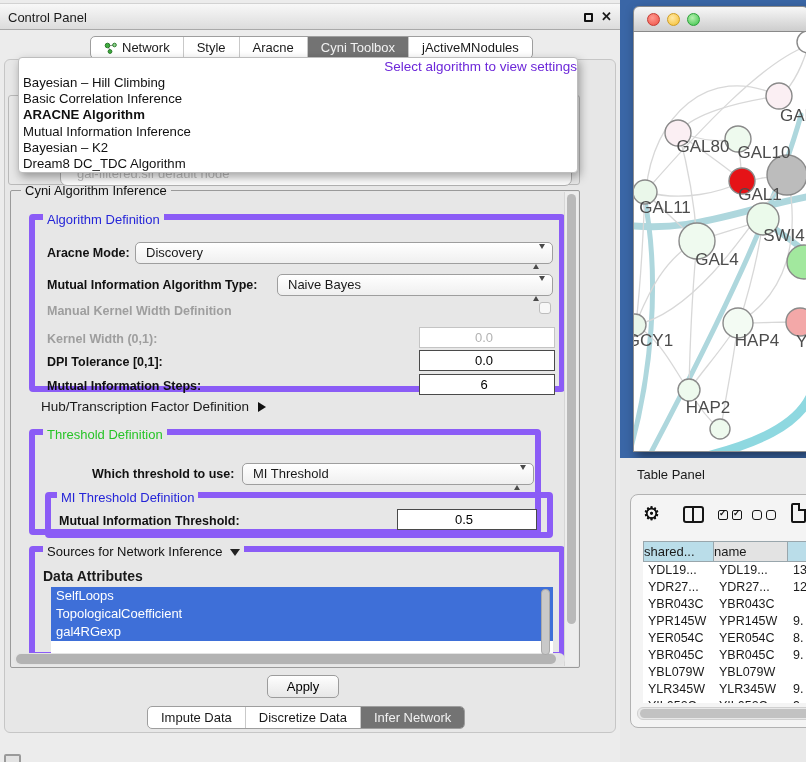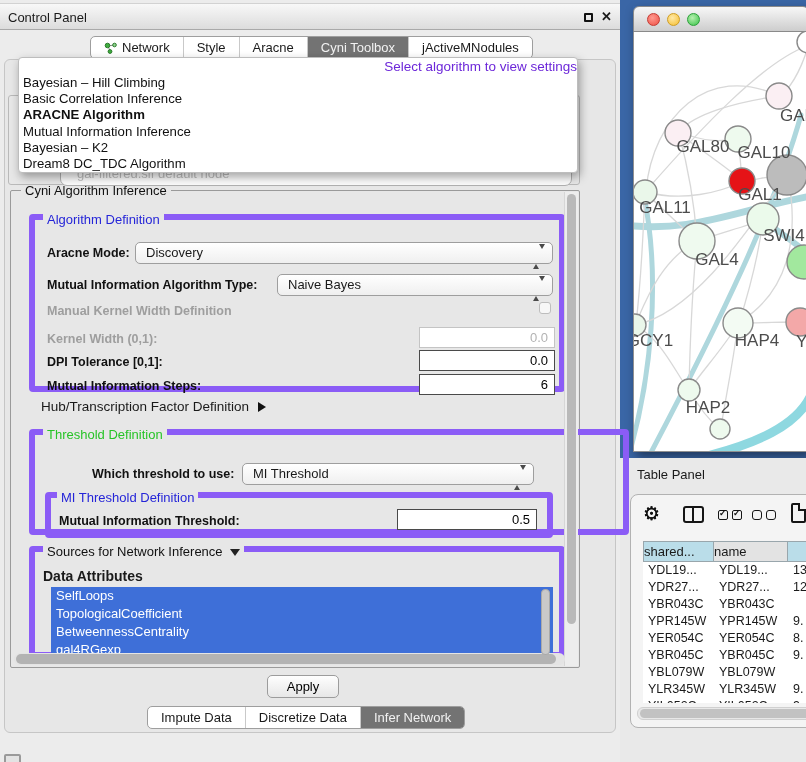--- a/index.html
+++ b/index.html
@@ -35,27 +35,27 @@
 .legend{position:absolute;top:-8px;background:#e7e7e7;padding:0 4px;font-size:13px;line-height:15px;white-space:nowrap}
 .lg-blue{color:#2525d8}.lg-green{color:#27c427}.lg-black{color:#111}
 .fs{position:absolute;border:6px solid #8b5cf6;border-radius:4px}
 .fs-algo{left:18px;top:23px;width:536px;height:178px}
 .row-label{position:absolute;font-weight:bold;font-size:12.5px;color:#111;white-space:nowrap}
 .row-label.dis{color:#9e9e9e}
 .combo{position:absolute;height:22px;background:linear-gradient(#ffffff,#efefef);border:1px solid #9e9e9e;border-radius:5px;line-height:20px;padding-left:10px;white-space:nowrap}
 .stepper{position:absolute;right:7px;top:4px}
 .stepper .up{width:0;height:0;border-left:3.5px solid transparent;border-right:3.5px solid transparent;border-bottom:5px solid #4a4a4a;margin-bottom:3px}
 .stepper .dn{width:0;height:0;border-left:3.5px solid transparent;border-right:3.5px solid transparent;border-top:5px solid #4a4a4a}
-.field{position:absolute;height:21px;background:#fff;text-align:right;line-height:19px;padding-right:6px}
+.field{position:absolute;height:21px;background:#fff;text-align:center;line-height:19px;padding-right:6px}
 .field.en{border:1px solid #4a4a4a;color:#000}
 .field.dis{border:1px solid #c4c4c4;color:#b3b3b3}
 .checkbox{position:absolute;width:12px;height:12px;border:1px solid #bdbdbd;border-radius:3px;background:#f7f7f7}
 .hub-line{position:absolute;left:30px;top:208px;display:flex;align-items:center;gap:9px;font-size:13.5px}
 .hub-tri{width:0;height:0;border-top:5.5px solid transparent;border-bottom:5.5px solid transparent;border-left:8px solid #111}
-.fs-thresh{left:18px;top:238px;width:600px;height:106px}
+.fs-thresh{left:18px;top:238px;width:512px;height:106px}
 .fs-mi{left:10px;top:57px;width:508px;height:46px}
 .fs-src{left:18px;top:355px;width:536px;height:112px}
 .src-tri{display:inline-block;width:0;height:0;border-left:5.5px solid transparent;border-right:5.5px solid transparent;border-top:7px solid #222;vertical-align:middle;margin-left:7px}
 .attrs-label{position:absolute;left:8px;top:16px;font-weight:bold;font-size:14px}
 .attr-list{position:absolute;left:16px;top:35px;width:502px;height:76px;background:#fff;overflow:hidden}
 .attr-item{height:18px;line-height:18px;padding-left:5px;color:#fff}
 .attr-scroll{position:absolute;right:3px;top:2px;width:9px;height:66px;background:#c9c9c9;border:1px solid #a9a9a9;border-radius:4px;z-index:2}
 .v-scroll{position:absolute;right:1px;top:1px;width:14px;height:474px;background:#ededed;border-left:1px solid #d6d6d6}
 .v-thumb{position:absolute;left:2px;top:2px;width:9px;height:430px;background:#b9b9b9;border-radius:5px}
 .h-scroll{position:absolute;left:3px;top:462px;width:551px;height:12px;background:#e4e4e4;border-radius:6px}
@@ -206,21 +206,20 @@
       </div>
     </div>
 
     <div class="fs fs-src">
       <span class="legend lg-black" style="left:8px"><span>Sources for Network Inference</span><span class="src-tri"></span></span>
       <span class="attrs-label">Data Attributes</span>
       <div class="attr-list" id="attr-list">
         <div class="attr-scroll"></div>
       <div class="attr-item" style="background: rgb(62, 111, 216);">SelfLoops</div>
           <div class="attr-item" style="background: rgb(62, 111, 216);">TopologicalCoefficient</div>
-          <div class="attr-item" style="background: rgb(62, 111, 216);">BetweennessCentrality</div>
           <div class="attr-item" style="background: rgb(62, 111, 216);">gal4RGexp</div>
         </div>
     </div>
 
     <div class="v-scroll">
         <div class="v-thumb"></div>
       </div>
     <div class="h-scroll">
         <div class="h-thumb"></div>
       </div>

